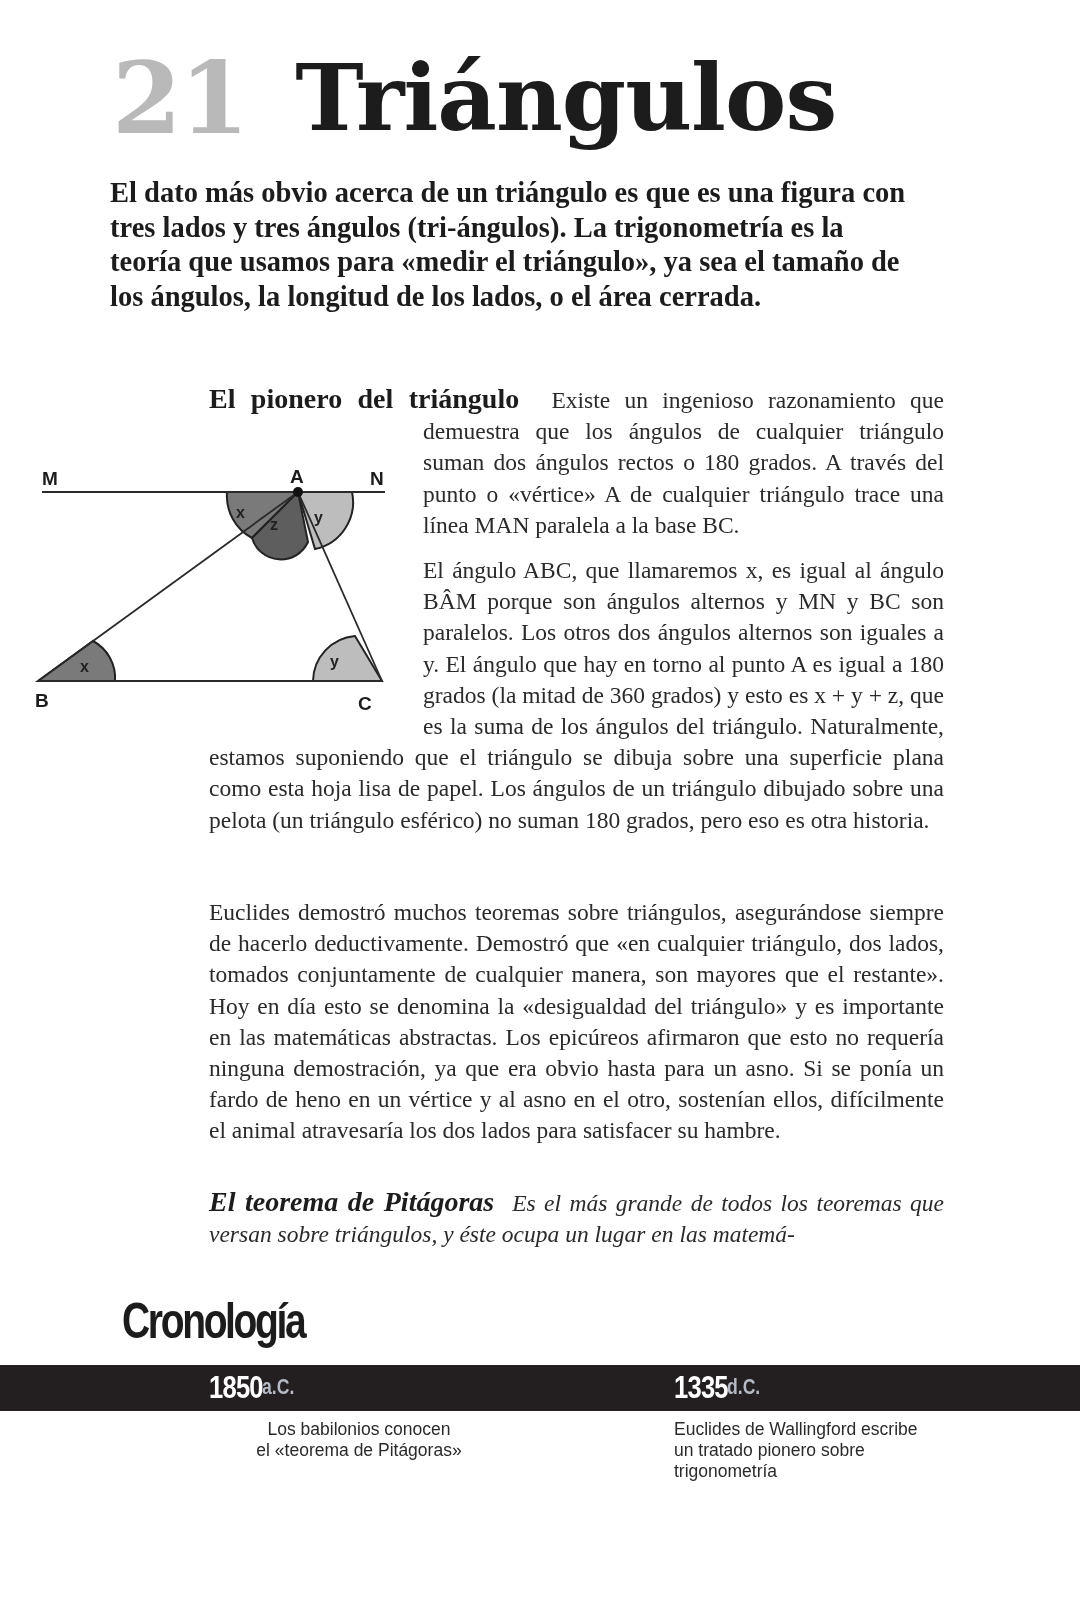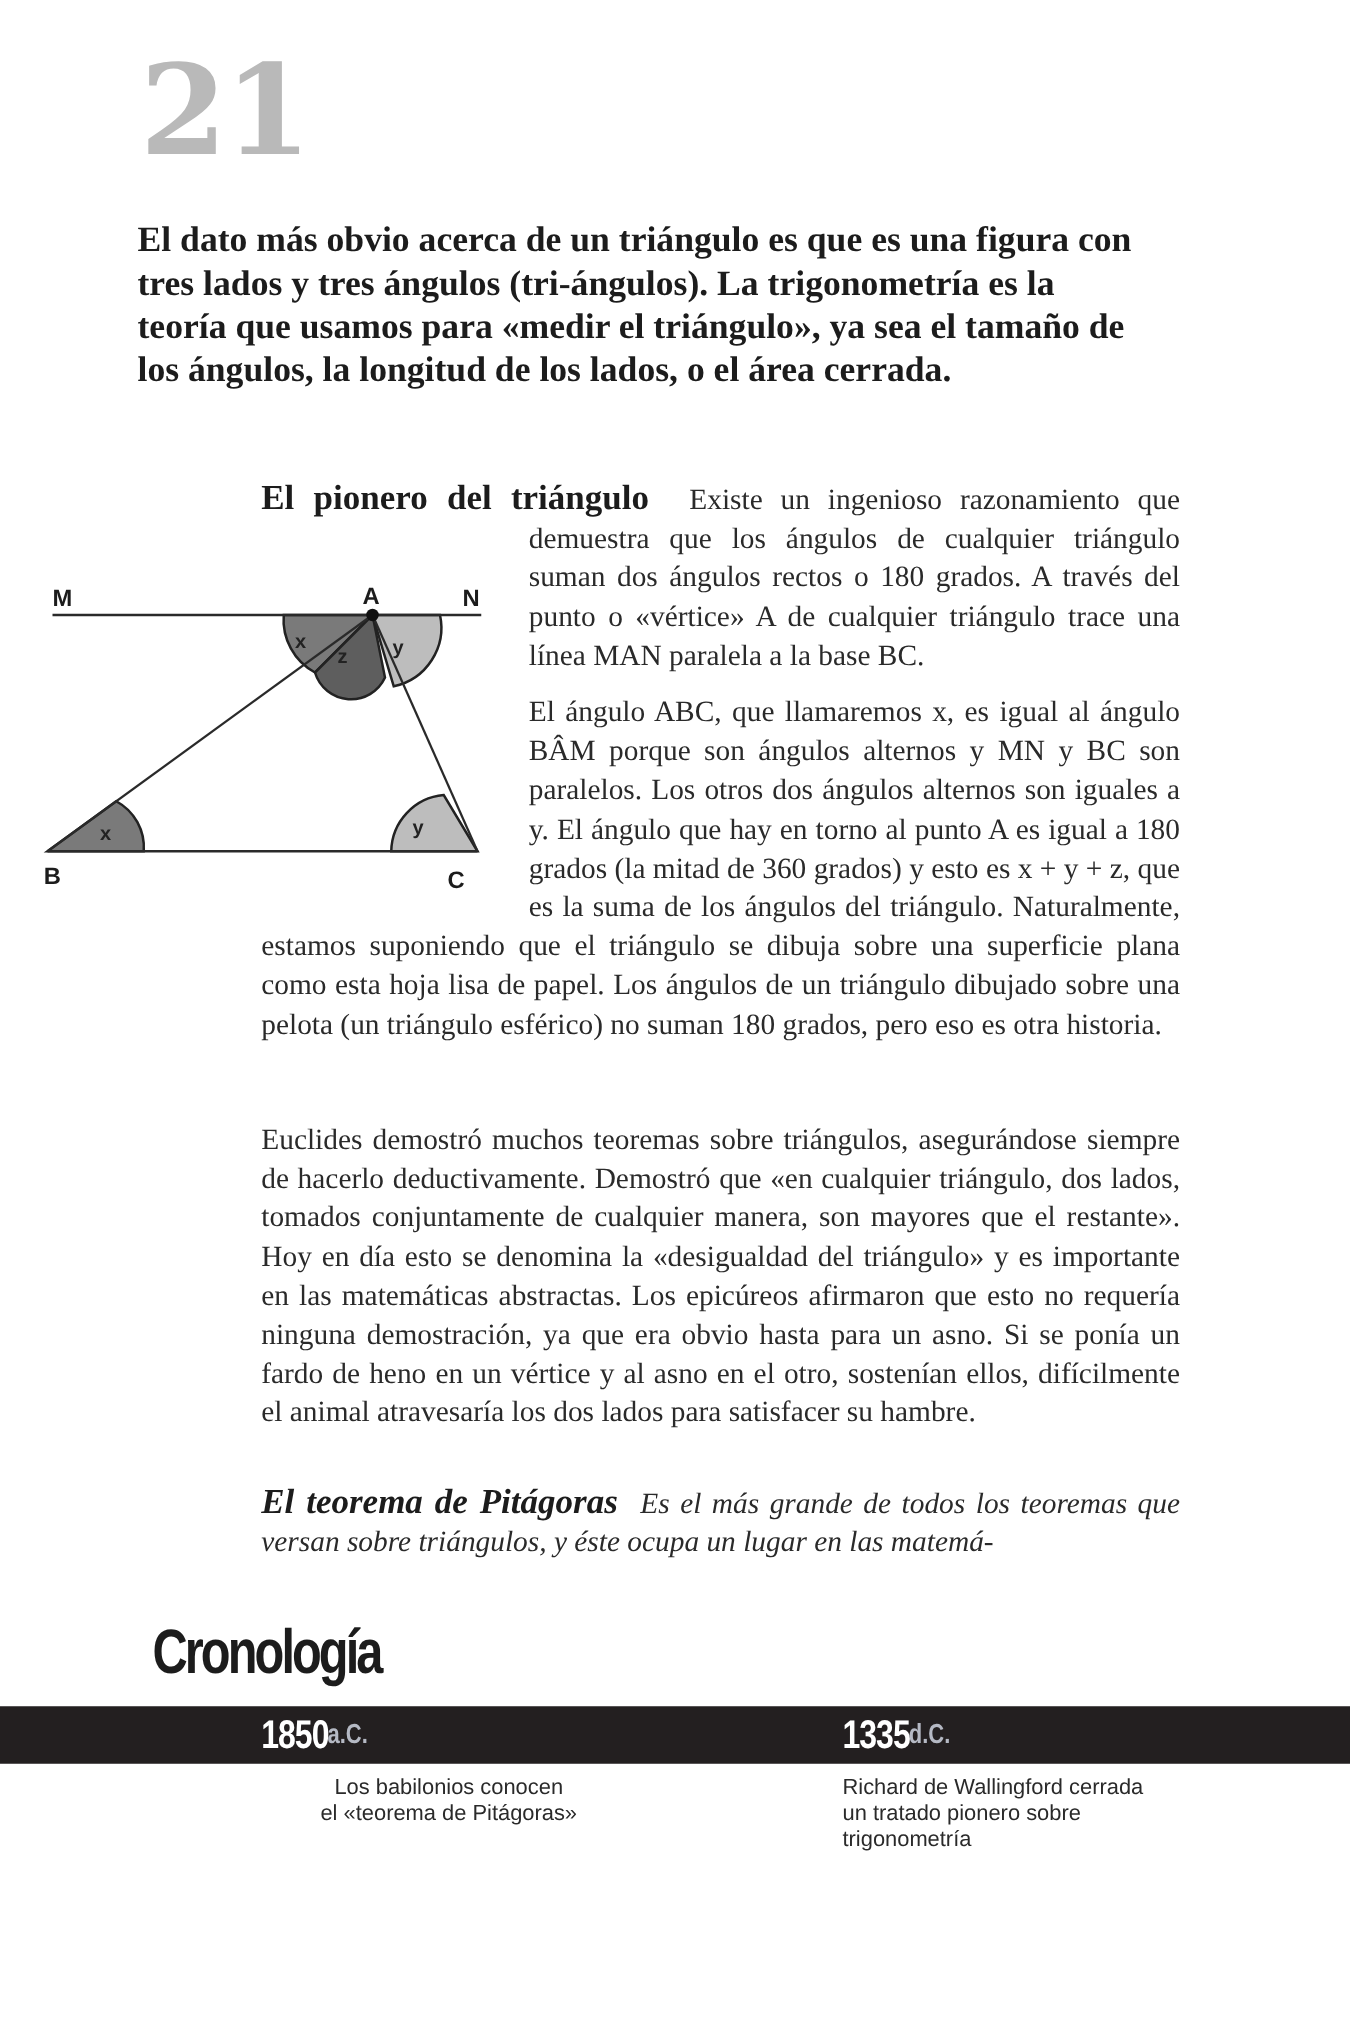--- a/index.html
+++ b/index.html
@@ -2,21 +2,21 @@
 <html><head>
 <meta charset="utf-8">
 <style>
   html, body { margin: 0; padding: 0; }
   body {
     width: 1080px; height: 1615px; background: #ffffff; position: relative; overflow: hidden;
     color: #222;
   }
   .chapter-head {
     position: absolute; left: 112px; top: 38px; height: 120px;
-    display: flex; align-items: flex-start;
+    display: flex; align-items: center;
   }
   .chapter-num {
     font-family: "DejaVu Serif", serif; font-weight: bold; font-size: 100px;
     color: #b9b9b9; letter-spacing: -2px; line-height: 1;
   }
   .chapter-title {
     font-family: "DejaVu Serif", serif; font-weight: bold; font-size: 92px;
     color: #1c1c1c; margin-left: 48px; line-height: 1; letter-spacing: -1px;
   }
   .lead {
@@ -66,20 +66,21 @@
   .chrono-desc {
     position: absolute; font-family: "Liberation Sans", sans-serif; font-size: 17.5px;
     line-height: 21px; color: #2a2a2a; width: 300px;
   }
 </style>
 </head>
 <body>
 
 <div class="chapter-head">
   <span class="chapter-num">21</span>
+  <span class="chapter-title">Triángulos</span>
 </div>
 
 <p class="lead">El dato más obvio acerca de un triángulo es que es una figura con tres lados y tres ángulos (tri-ángulos). La trigonometría es la teoría que usamos para «medir el triángulo», ya sea el tamaño de los ángulos, la longitud de los lados, o el área cerrada.</p>
 
 <div class="diagram">
   <svg viewBox="0 0 380 275">
 
     <path d="M268,37 L197,37 A48,48 0 0,0 222,83 Z" fill="#7a7a7a" stroke="#222" stroke-width="2"></path>
     <path d="M268,37 L222,83 A30,30 0 0,0 278,87 Z" fill="#5e5e5e" stroke="#222" stroke-width="2"></path>
     <path d="M268,37 L322,37 A48,48 0 0,1 285,94 Z" fill="#bdbdbd" stroke="#222" stroke-width="2"></path>
@@ -139,16 +140,16 @@
       <span class="year">1335</span>
       <span class="era">d.C.</span>
     </div>
   </div>
 </div>
 <div class="chrono-desc" style="left:209px; top:1419px;text-align:center;">
   <div>Los babilonios conocen</div>
   <div>el «teorema de Pitágoras»</div>
 </div>
 <div class="chrono-desc" style="left:674px; top:1419px;">
-  <div>Richard de Wallingford cerrada</div>
+  <div>Euclides de Wallingford escribe</div>
   <div>un tratado pionero sobre</div>
   <div>trigonometría</div>
 </div>
 
 </body></html>

